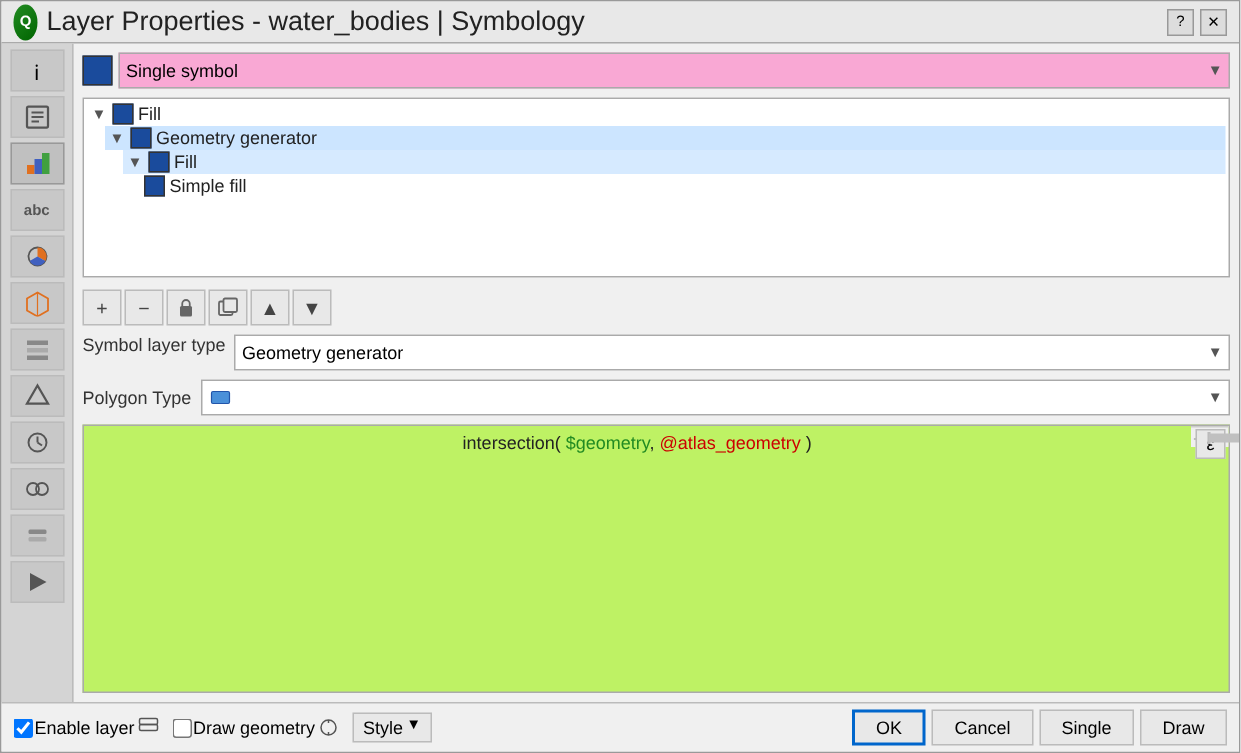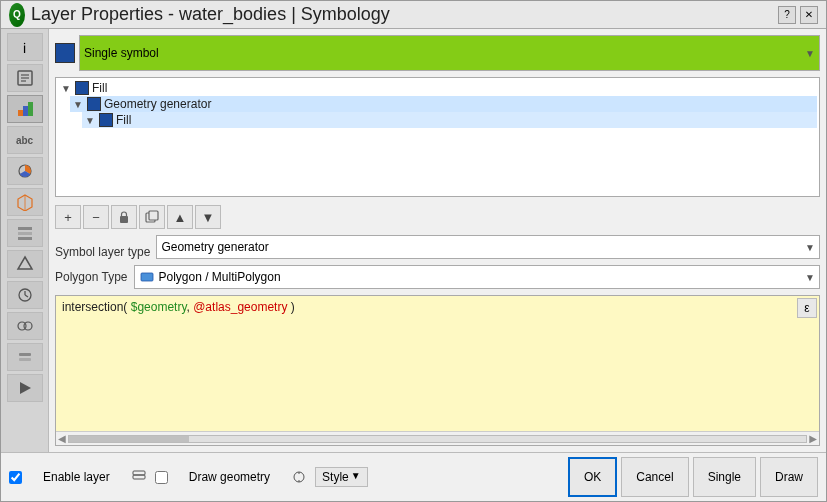--- a/index.html
+++ b/index.html
@@ -16,59 +16,59 @@
 
     .main-layout { display: flex; flex: 1; overflow: hidden; }
 
     .left-sidebar { width: 48px; background: #d4d4d4; border-right: 1px solid #bbb; display: flex; flex-direction: column; align-items: center; padding-top: 4px; gap: 2px; }
     .sidebar-btn { width: 36px; height: 36px; background: #c8c8c8; border: 1px solid #bbb; display: flex; align-items: center; justify-content: center; cursor: pointer; font-size: 14px; margin-bottom: 1px; }
     .sidebar-btn.small { height: 28px; }
 
     .content-area { flex: 1; display: flex; flex-direction: column; padding: 6px; gap: 6px; overflow: hidden; }
 
     .symbology-selector { display: flex; align-items: center; gap: 4px; }
-    .combo-box { flex: 1; border: 1px solid #aaa; background: #84cc16; padding: 2px 4px; height: 36px; display: flex; align-items: center; justify-content: space-between; cursor: pointer; }
+    .combo-box { flex: 1; border: 1px solid #aaa; background: #f9a8d4; padding: 2px 4px; height: 24px; display: flex; align-items: center; justify-content: space-between; cursor: pointer; }
     .combo-arrow { font-size: 10px; color: #555; }
 
     .layer-tree { border: 1px solid #aaa; background: white; height: 120px; overflow-y: auto; padding: 2px; }
     .tree-item { display: flex; align-items: center; gap: 3px; padding: 1px 2px; cursor: pointer; }
     .tree-item.selected { background: #cce5ff; }
     .tree-item.selected2 { background: #d6eaff; }
     .tree-item .expander { width: 12px; height: 12px; display: flex; align-items: center; justify-content: center; font-size: 10px; color: #555; }
     .tree-item .label { color: #222; }
     .indent1 { margin-left: 12px; }
     .indent2 { margin-left: 24px; }
     .indent3 { margin-left: 36px; }
 
     .tree-toolbar { display: flex; gap: 2px; margin-top: 2px; }
     .tree-btn { width: 26px; height: 24px; background: #e8e8e8; border: 1px solid #bbb; display: flex; align-items: center; justify-content: center; cursor: pointer; font-size: 13px; color: #444; }
 
-    .form-row { display: flex; align-items: flex-end; gap: 6px; }
+    .form-row { display: flex; align-items: flex-start; gap: 6px; }
     .form-label { color: #333; white-space: nowrap; }
     .form-combo { flex: 1; border: 1px solid #aaa; background: white; padding: 2px 4px; height: 24px; display: flex; align-items: center; justify-content: space-between; cursor: pointer; }
 
     .geom-row { display: flex; align-items: center; gap: 6px; }
     .geom-label { color: #333; white-space: nowrap; }
     .geom-combo { flex: 1; border: 1px solid #aaa; background: white; padding: 2px 4px; height: 24px; display: flex; align-items: center; justify-content: space-between; cursor: pointer; }
 
-    .expression-area { flex: 1; border: 1px solid #aaa; background: #fef9c3; position: relative; display: flex; flex-direction: column; min-height: 140px; }
+    .expression-area { flex: 1; border: 1px solid #aaa; background: #bef264; position: relative; display: flex; flex-direction: row; min-height: 140px; text-align: center; }
     .expression-text { padding: 4px 6px; color: #222; font-family: monospace; font-size: 12px; flex: 1; }
     .expr-icon-btn { position: absolute; top: 2px; right: 2px; width: 20px; height: 20px; background: #e8e8e8; border: 1px solid #bbb; display: flex; align-items: center; justify-content: center; cursor: pointer; font-size: 11px; }
     .scrollbar-area { height: 14px; background: #f0f0f0; border-top: 1px solid #ccc; display: flex; align-items: center; padding: 0 2px; }
     .scrollbar-track { flex: 1; height: 8px; background: #e0e0e0; border: 1px solid #bbb; position: relative; }
     .scrollbar-thumb { width: 120px; height: 100%; background: #c0c0c0; position: absolute; left: 0; }
 
     .bottom-bar { border-top: 1px solid #bbb; padding: 4px 8px; background: #f0f0f0; display: flex; align-items: center; justify-content: space-between; }
     .bottom-left { display: flex; align-items: center; gap: 8px; }
-    .checkbox-row { display: flex; align-items: center; gap: 21px; }
+    .checkbox-row { display: flex; align-items: center; gap: 1px; }
     .checkbox-row input[type=checkbox] { margin: 0; }
     .style-btn { display: flex; gap: 2px; background: #e8e8e8; border: 1px solid #bbb; padding: 2px 6px; cursor: pointer; }
     .style-arrow { font-size: 10px; }
     .bottom-right { display: flex; gap: 4px; }
-    .action-btn { padding: 3px 14px; background: #e8e8e8; border: 1px solid #bbb; cursor: pointer; height: 40px; display: flex; align-items: center; }
+    .action-btn { padding: 3px 14px; background: #e8e8e8; border: 1px solid #bbb; cursor: pointer; height: 24px; display: flex; align-items: center; }
     .action-btn.ok { border: 2px solid #0066cc; }
 
     .qgis-logo { width: 24px; height: 24px; background: linear-gradient(135deg, #228B22, #006400); border-radius: 50%; display: flex; align-items: center; justify-content: center; color: white; font-size: 10px; font-weight: bold; }
   </style>
 </head>
 <body>
 
 <div class="window">
 
   <div class="title-bar">
@@ -174,20 +174,24 @@
         </div>
         <div class="tree-item selected indent1">
           <span class="expander">▼</span>
           <div style="width:14px;height:14px;background:#1a4b9c;border:1px solid #333;flex-shrink:0;"></div>
           <span class="label">Geometry generator</span>
         </div>
         <div class="tree-item selected2 indent2">
           <span class="expander">▼</span>
           <div style="width:14px;height:14px;background:#1a4b9c;border:1px solid #333;flex-shrink:0;"></div>
           <span class="label">Fill</span>
+        </div>
+        <div class="tree-item indent3">
+          <div style="width:14px;height:14px;background:#1a4b9c;border:1px solid #333;flex-shrink:0;"></div>
+          <span class="label">Simple fill</span>
         </div>
       </div>
 
       <div class="tree-toolbar">
         <div class="tree-btn">+</div>
         <div class="tree-btn">−</div>
         <div class="tree-btn">
           <svg width="14" height="14" viewBox="0 0 14 14">
               <rect x="3" y="6" width="8" height="7" rx="1" fill="#666"></rect>
               <path d="M4.5 6V4.5a2.5 2.5 0 0 1 5 0V6" fill="none" stroke="#666" stroke-width="1.2"></path>
@@ -211,21 +215,20 @@
         </div>
       </div>
 
       <div class="geom-row">
         <span class="geom-label">Polygon Type</span>
         <div class="geom-combo">
           <span style="display:inline-flex;align-items:center;gap:4px;">
             <svg width="16" height="16" viewBox="0 0 16 16">
                 <rect x="2" y="4" width="12" height="8" rx="1" fill="#4a90d9" stroke="#2255aa" stroke-width="0.8"></rect>
               </svg>
-            <span>Polygon / MultiPolygon</span>
           </span>
           <span class="combo-arrow">▼</span>
         </div>
       </div>
 
       <div class="expression-area" style="flex:1;min-height:100px;">
         <div class="expression-text">
           <span>intersection( <span style="color:#228B22;">$geometry</span>, <span style="color:#cc0000;">@atlas_geometry</span> )</span>
         </div>
         <div class="expr-icon-btn">

